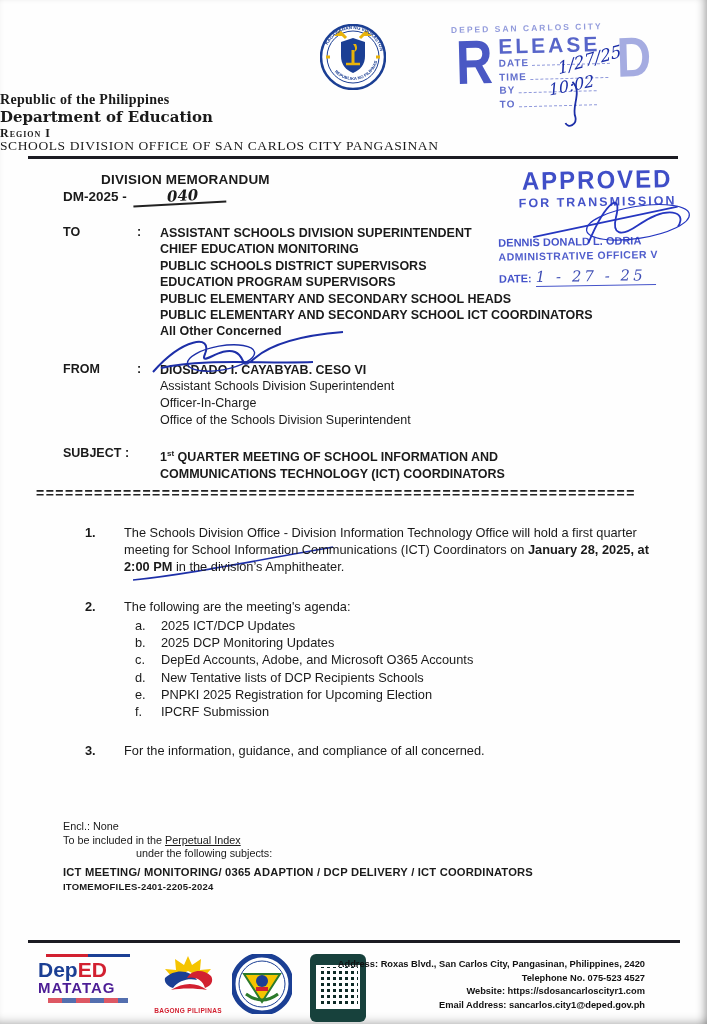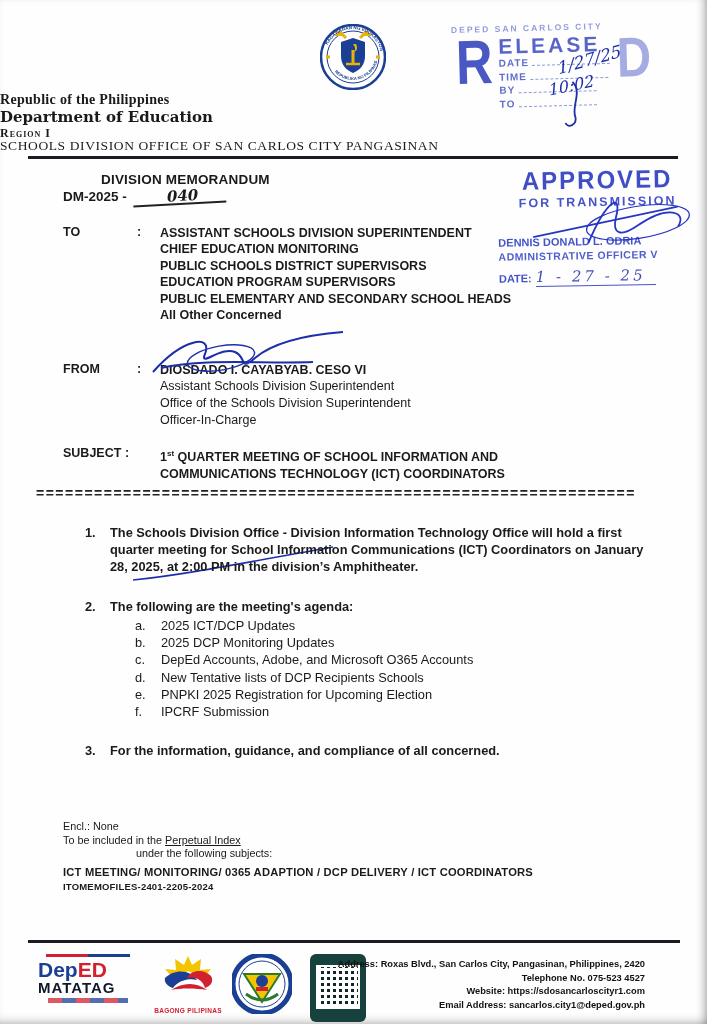--- a/index.html
+++ b/index.html
@@ -50,40 +50,40 @@
   .cap{font-size:12.5px;font-weight:bold;line-height:16.4px;white-space:nowrap;}
   .reg{font-size:12.5px;line-height:16.6px;}
   .from-sig{position:absolute;left:80px;top:-34px;pointer-events:none;}
   .concern-line{position:absolute;left:60px;top:320px;pointer-events:none;}
   .sup{font-size:8px;vertical-align:super;}
   
   .sep{position:absolute;left:36px;top:485px;width:640px;font-size:14px;font-weight:bold;letter-spacing:1.5px;white-space:nowrap;overflow:hidden;color:#222;}
   
   .bodyitem{position:absolute;left:85px;width:572px;font-size:12.8px;line-height:17.2px;}
   .bnum{position:absolute;left:0;top:0;font-weight:bold;}
-  .btext{margin-left:25px;font-weight:bold;}
+  .btext{margin-left:39px;}
   .agenda{position:absolute;left:135px;width:480px;font-size:12.8px;line-height:17.2px;}
   .ag-row{position:relative;}
   .ag-letter{position:absolute;left:0;}
   .ag-text{margin-left:26px;white-space:nowrap;}
   
   .encl{position:absolute;left:63px;top:820px;font-size:10.8px;line-height:13.5px;}
   .encl .u{text-decoration:underline;}
   .encl-ind{margin-left:73px;}
   .subjects{position:absolute;left:63px;top:866px;font-size:11.2px;font-weight:bold;letter-spacing:.2px;white-space:nowrap;}
   .filecode{position:absolute;left:63px;top:881px;font-size:9.5px;font-weight:bold;letter-spacing:.2px;}
   
   .ftr-rule{position:absolute;left:28px;top:940px;width:652px;height:2.5px;background:#1b1b22;}
   .ftr{position:absolute;left:0;top:948px;width:100%;height:76px;}
   .logo{position:absolute;top:6px;}
   .deped-logo{left:38px;width:100px;text-align:left;}
   .deped-bar{height:3px;background:linear-gradient(90deg,#d22030 0 50%,#1b3f94 50% 100%);margin:0 8px 2px;}
   .deped-word{font-size:21px;font-weight:bold;color:#1b3f94;font-family:"Liberation Sans",sans-serif;line-height:1;}
   .deped-word .red{color:#d22030;}
-  .matatag{font-size:15px;font-weight:bold;color:#0f172a;letter-spacing:1px;line-height:1.1;}
+  .matatag{font-size:15px;font-weight:bold;color:#4c1d95;letter-spacing:1px;line-height:1.1;}
   .matatag-sub{height:5px;margin:1px 10px 0;background:repeating-linear-gradient(90deg,#d22030 0 14px,#1b3f94 14px 28px);opacity:.75;}
   .bagong{left:152px;width:72px;text-align:center;}
   .bagong-cap{font-size:6.5px;font-weight:bold;color:#d22030;letter-spacing:.3px;margin-top:1px;white-space:nowrap;}
   .sdo-seal{left:232px;}
   .qr{left:310px;width:56px;height:62px;background:#17413c;border-radius:6px;padding:3px 0;text-align:center;}
   .qr-inner{width:40px;height:40px;margin:8px auto 0;background:
     repeating-linear-gradient(0deg,#fff 0 3px,transparent 3px 6px),
     repeating-linear-gradient(90deg,#fff 0 3px,#0e2a26 3px 6px);
     border:2px solid #fff;}
   .addr{position:absolute;right:62px;top:10px;text-align:right;font-size:9.3px;font-weight:bold;line-height:13.5px;color:#111;}
@@ -167,35 +167,36 @@
 
   <div class="fieldrow" style="top:225px;width:600px;">
     <div class="flabel">TO</div>
     <div class="fcolon">:</div>
     <div class="fbody">
       <div class="cap">ASSISTANT SCHOOLS DIVISION SUPERINTENDENT</div>
       <div class="cap">CHIEF EDUCATION MONITORING</div>
       <div class="cap">PUBLIC SCHOOLS DISTRICT SUPERVISORS</div>
       <div class="cap">EDUCATION PROGRAM SUPERVISORS</div>
       <div class="cap">PUBLIC ELEMENTARY AND SECONDARY SCHOOL HEADS</div>
+      <div class="cap">PUBLIC ELEMENTARY AND SECONDARY SCHOOL ICT COORDINATORS</div>
       <div class="cap">All Other Concerned</div>
     </div>
     <svg class="concern-line" width="220" height="40">
       <path d="M10 35 C 60 30, 120 18, 210 2" stroke="#1d2fa8" stroke-width="1.6" fill="none"></path>
     </svg>
   </div>
 
   <div class="fieldrow" style="top:362px;width:600px;">
     <div class="flabel">FROM</div>
     <div class="fcolon">:</div>
     <div class="fbody">
       <div class="cap">DIOSDADO I. CAYABYAB. CESO VI</div>
       <div class="reg">Assistant Schools Division Superintendent</div>
+      <div class="reg">Officer-In-Charge</div>
       <div class="reg">Office of the Schools Division Superintendent</div>
-      <div class="reg">Officer-In-Charge</div>
     </div>
     <svg class="from-sig" width="220" height="56">
       <path d="M10 44 C 40 10, 70 6, 62 26 C 56 40, 78 18, 92 24 C 104 29, 96 44, 112 30 C 126 18, 150 8, 200 4 M18 40 C 60 30, 120 36, 170 34" stroke="#1d2fa8" stroke-width="2" fill="none"></path>
       <ellipse cx="78" cy="30" rx="34" ry="12" stroke="#1d2fa8" stroke-width="1.4" fill="none" transform="rotate(-10 78 30)"></ellipse>
     </svg>
   </div>
 
   <div class="fieldrow" style="top:446px;width:600px;">
     <div class="flabel">SUBJECT</div>
     <div class="fcolon" style="left:62px;">:</div>

